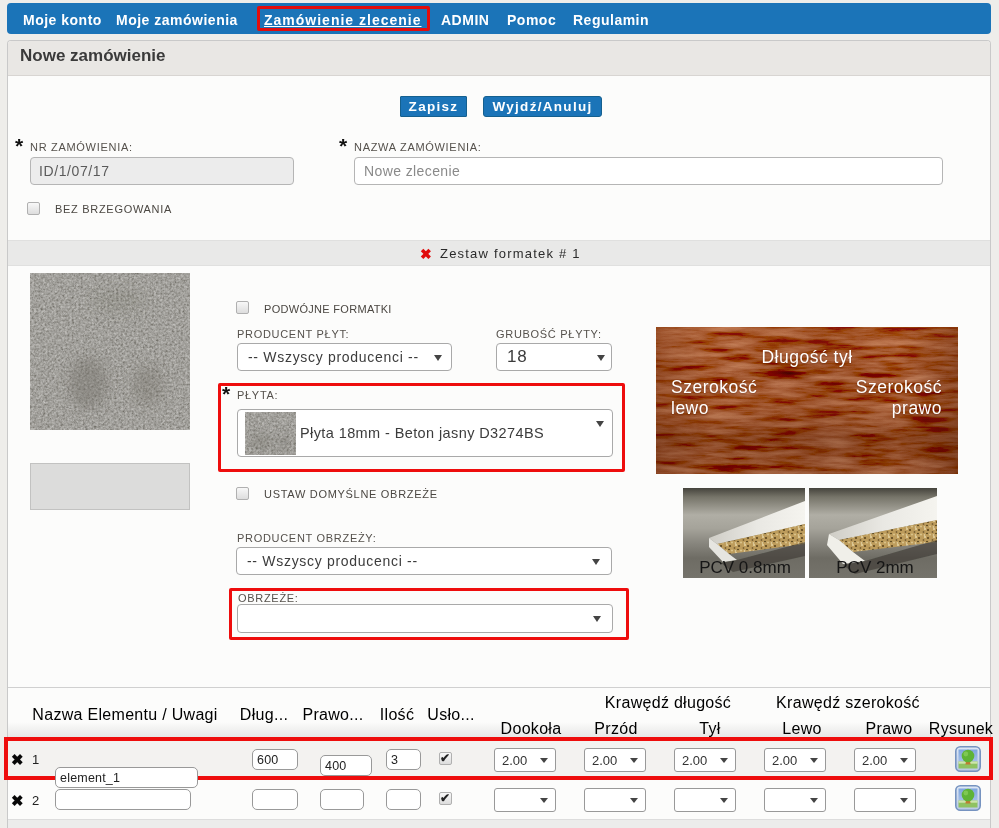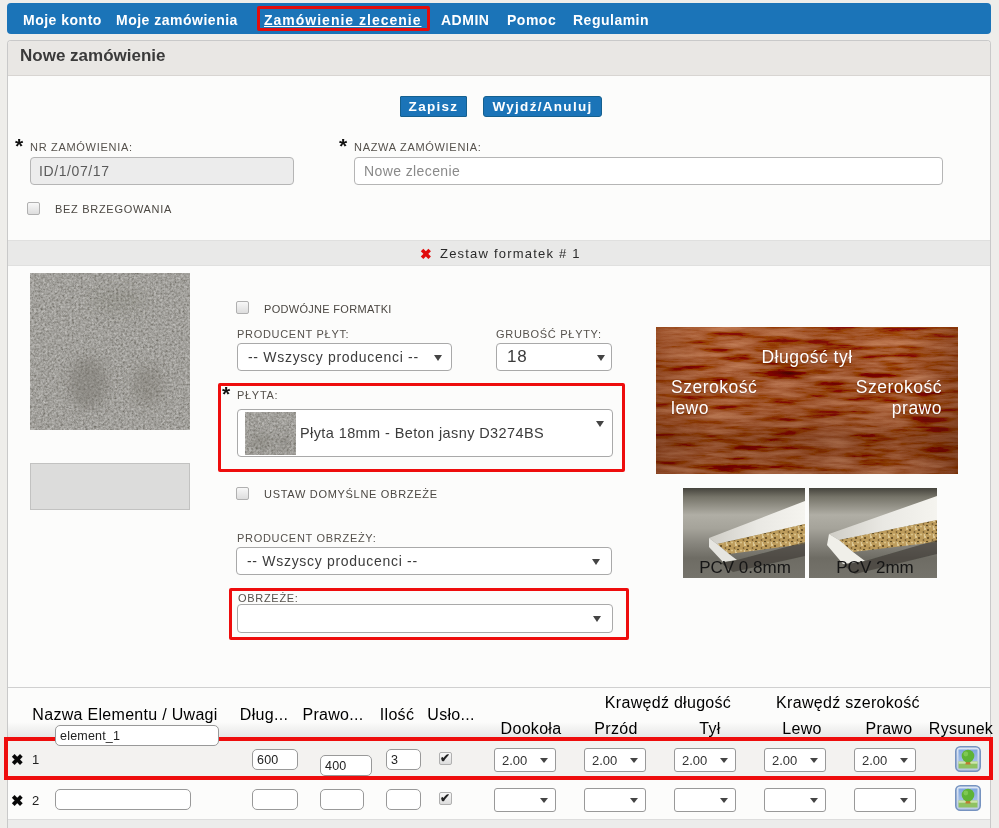--- a/index.html
+++ b/index.html
@@ -220,21 +220,21 @@
 <div class="th" style="left:616px;top:720px">Przód</div>
 <div class="th" style="left:710px;top:720px">Tył</div>
 <div class="th" style="left:802px;top:720px">Lewo</div>
 <div class="th" style="left:889px;top:720px">Prawo</div>
 <div class="th" style="left:961px;top:720px">Rysunek</div>
 
 <div class="ab" style="left:4px;top:737px;width:989px;height:43px;border:4px solid #ee0d0d;background:#f3f2f0;box-sizing:border-box"></div>
 <div id="row1">
 <div class="x" style="left:11px;top:751px">✖</div>
 <div class="ab" style="left:32px;top:752px;font-size:13px;color:#222">1</div>
-<div class="inp" style="left:55px;top:725px;width:164px;height:21px">element_1</div>
+<div class="inp" style="left:55px;top:767px;width:143px;height:21px">element_1</div>
 <div class="inp" style="left:252px;top:749px;width:46px;height:21px">600</div>
 <div class="inp" style="left:320px;top:755px;width:52px;height:21px">400</div>
 <div class="inp" style="left:386px;top:749px;width:35px;height:21px">3</div>
 <div class="cb ck" style="left:439px;top:752px"></div>
 <div class="ssel" style="left:494px;top:748px">
       <span class="tx">2.00</span>
       <span class="arr"></span>
     </div>
 <div class="ssel" style="left:584px;top:748px">
       <span class="tx">2.00</span>

